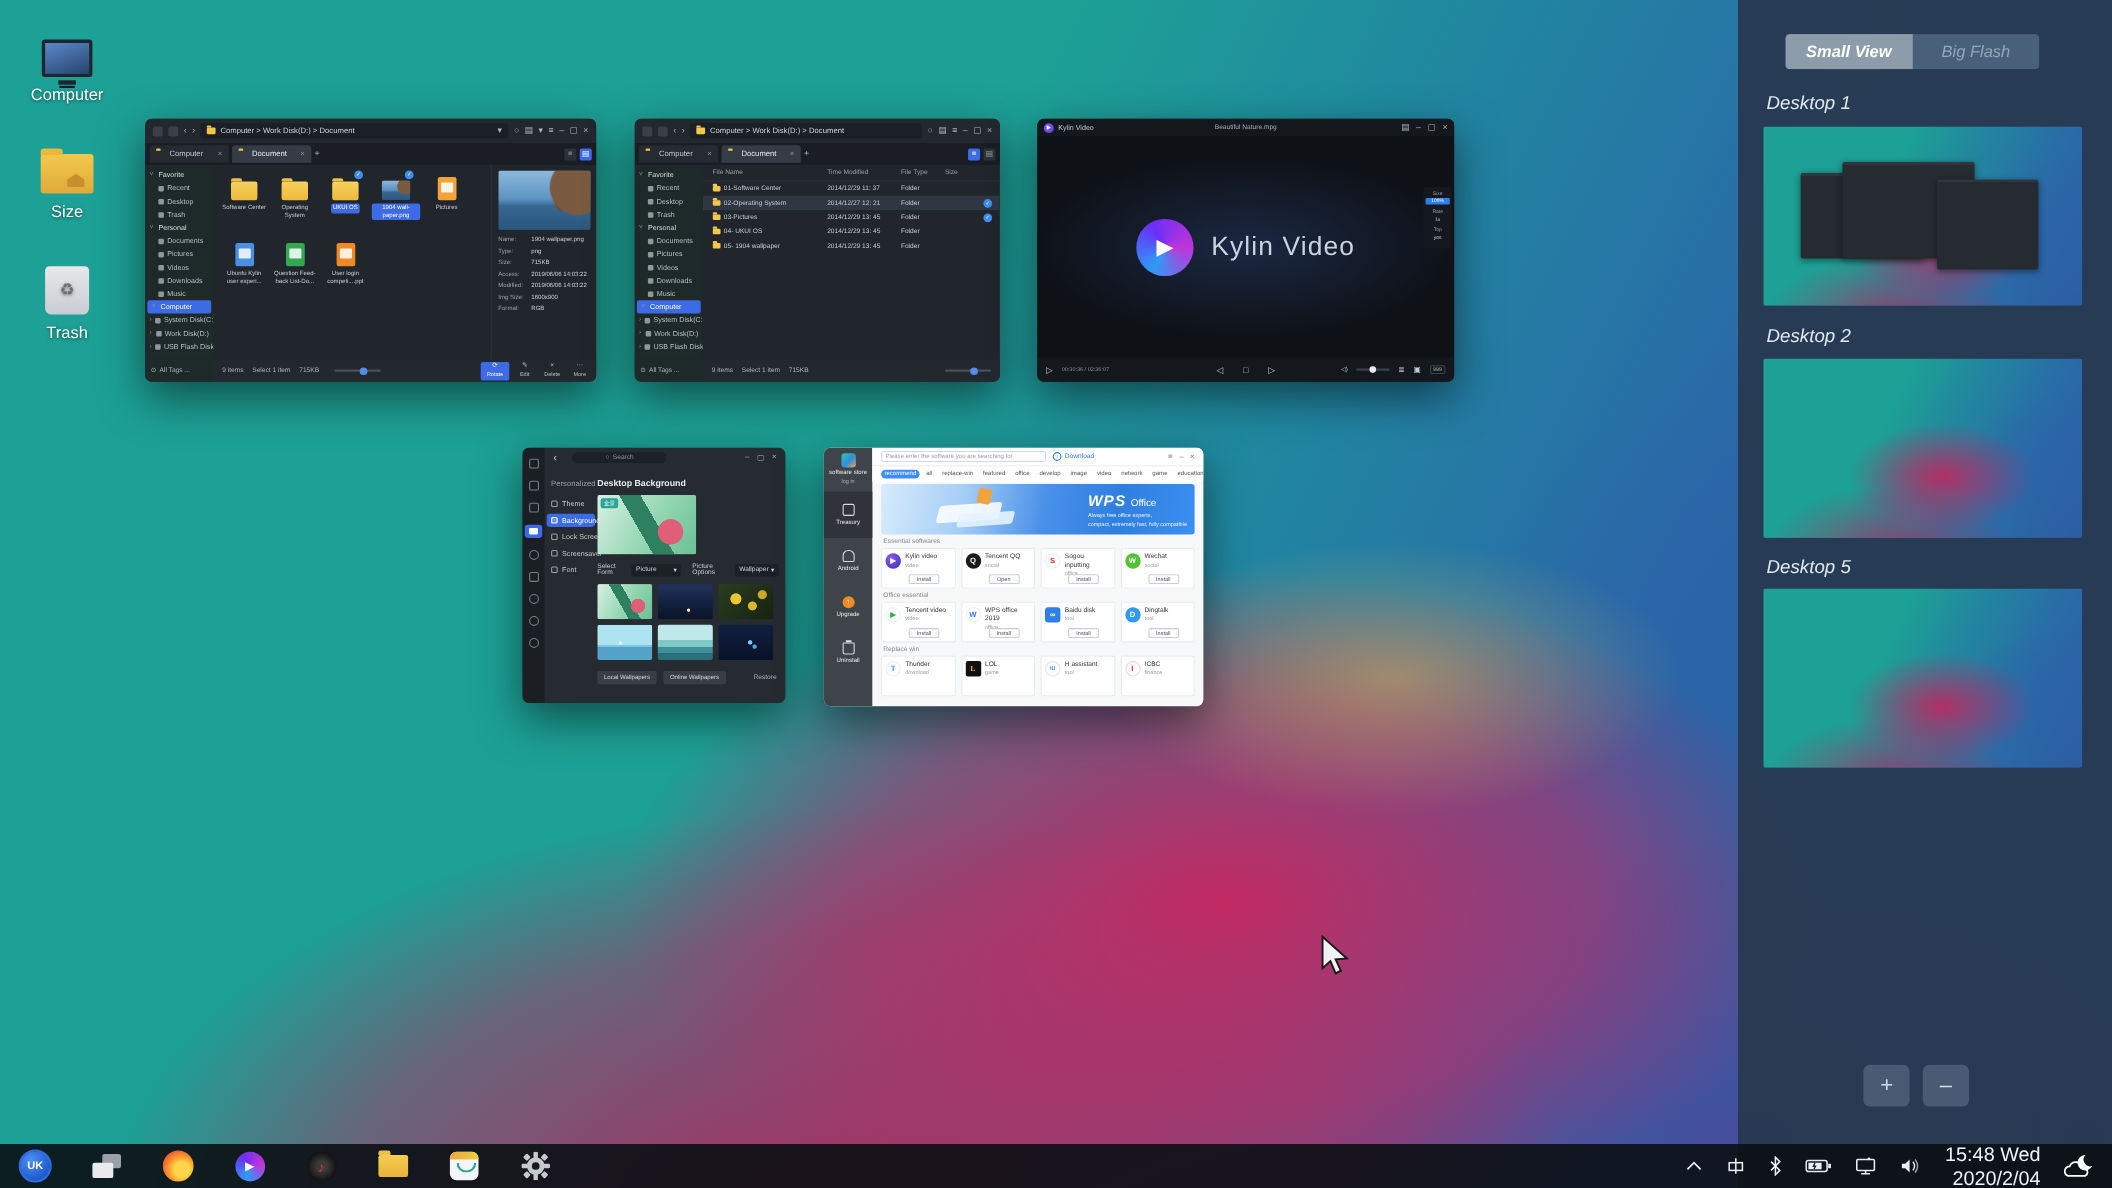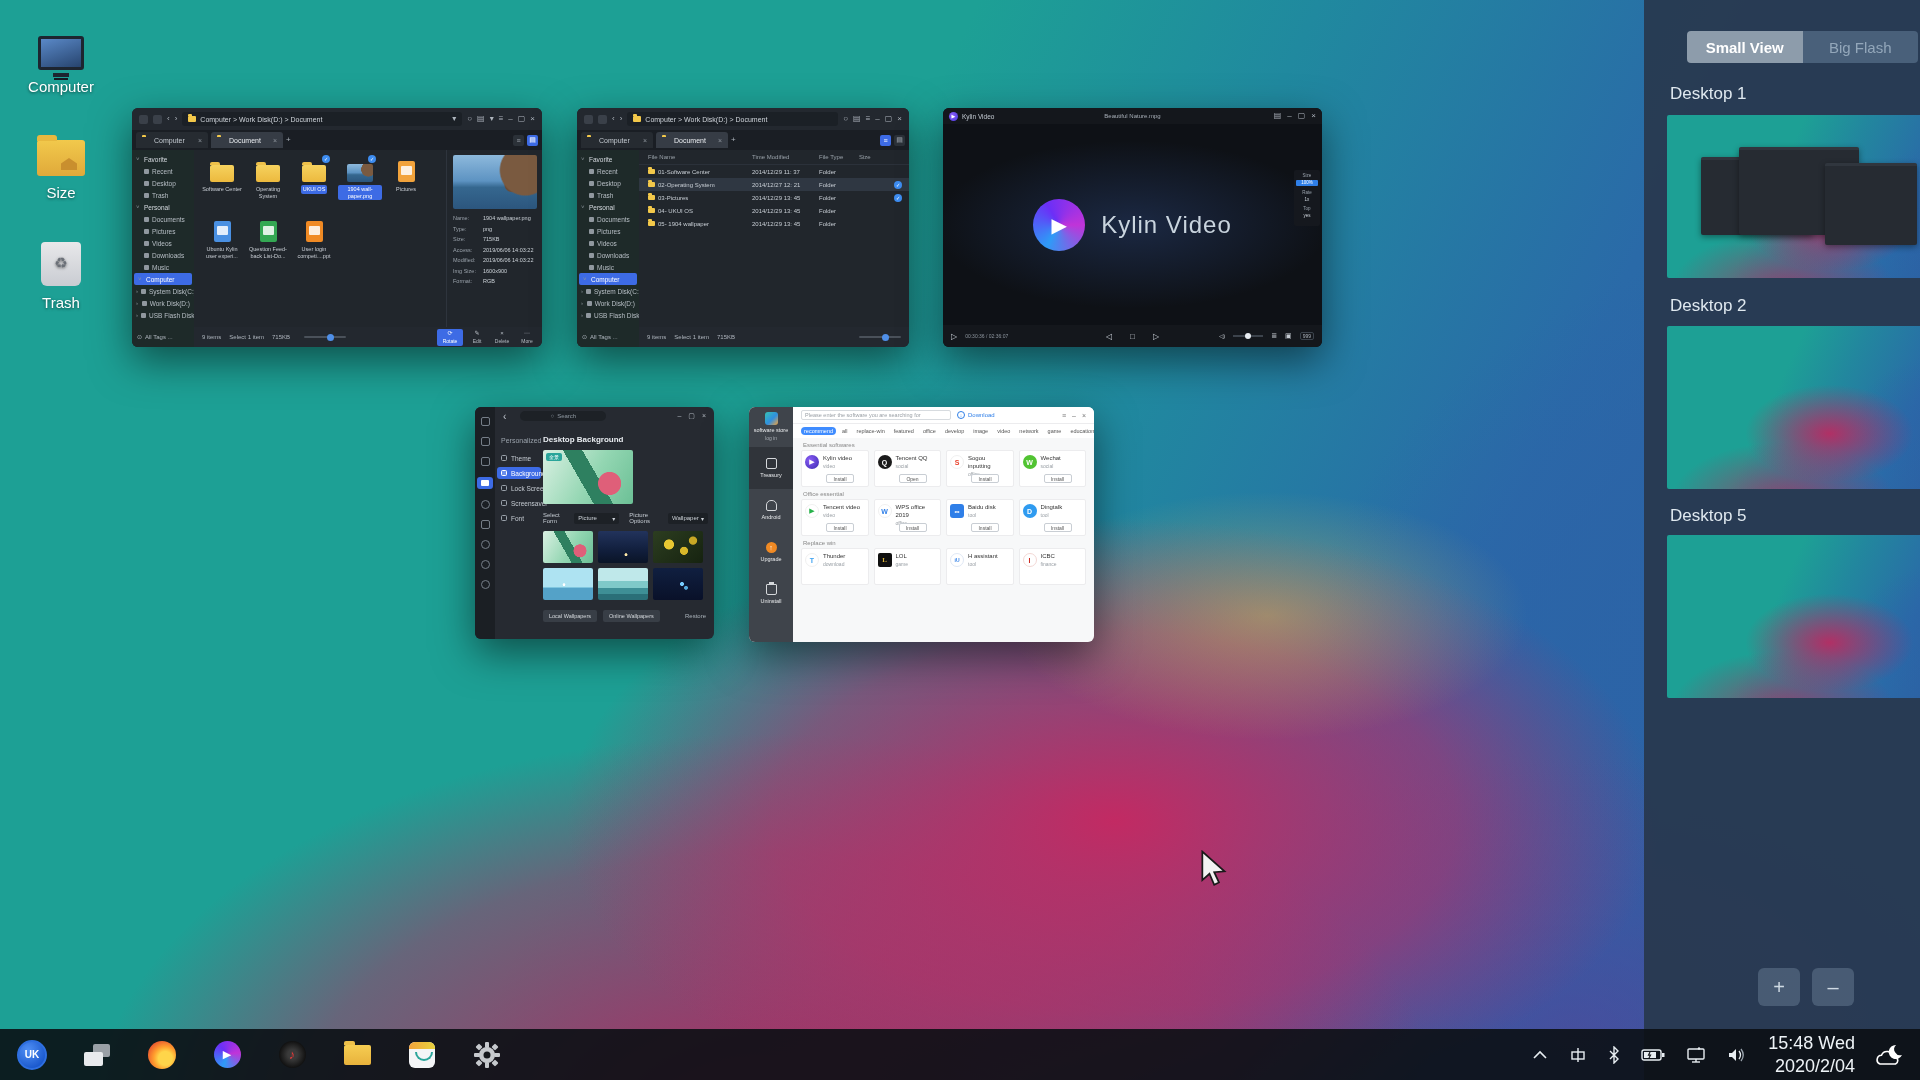--- a/index.html
+++ b/index.html
@@ -198,36 +198,36 @@
   .ic-ding{background:#2f9bf0;}
   .ic-thunder{background:#fff;border:1px solid #f0f0f0;color:#3aa0f0;}
   .ic-lol{background:#101010;border-radius:2px;color:#d8b23a;font-family:"Liberation Serif",serif;}
   .ic-h{background:#fff;border:1px solid #dfe8f5;color:#2f7fe8;font-size:5px;}
   .ic-icbc{background:#fff;border:1px solid #f3d8d5;color:#cc2a21;}
   .cinfo{font-size:6px;color:#333;line-height:1.3;}
   .ccat{font-size:5px;color:#9aa0a6;}
   .cbtn{position:absolute;left:24px;bottom:3px;width:28px;height:9px;border:1px solid #c9ced4;border-radius:2px;font-size:5px;color:#555;display:flex;align-items:center;justify-content:center;background:#fff;}
   .cbtn:empty{display:none;}
   
-  .wsp{position:absolute;right:0;top:0;bottom:0;width:276px;background:rgba(40,56,78,.93);}
+  .wsp{position:absolute;right:0;top:0;bottom:0;width:340px;background:rgba(40,56,78,.93);font-style:italic;}
   .toggle{position:absolute;left:43px;top:31px;width:231px;height:32px;border-radius:4px;overflow:hidden;display:flex;}
   .tghalf{flex:1;display:flex;align-items:center;justify-content:center;font-size:15px;}
   .tghalf.on{background:#8d9cab;color:#fff;font-weight:bold;}
   .tghalf.off{background:#49607a;color:#93a7ba;}
   .dlabel{position:absolute;left:26px;font-size:17px;color:#dfe8ef;}
   .dthumb{position:absolute;left:23px;width:290px;height:163px;border-radius:2px;overflow:hidden;}
   .mini-wall{background:
       radial-gradient(ellipse 120px 70px at 56% 66%, rgba(192,39,95,.9), transparent 70%),
       radial-gradient(ellipse 150px 80px at 40% 108%, rgba(176,43,96,.75), transparent 75%),
       radial-gradient(ellipse 140px 90px at 102% 60%, rgba(44,99,167,.85), transparent 80%),
       linear-gradient(115deg,#1da095 0%,#1da095 38%,#22879e 55%,#2a6aa8 78%,#2d5ba1 100%);}
   .twin{position:absolute;background:#262b32;border-radius:2px;box-shadow:0 2px 6px rgba(0,0,0,.4);border-top:3px solid #30363e;}
   .pmbtn{position:absolute;width:42px;height:38px;background:rgba(110,132,155,.45);border-radius:6px;color:#cfdae4;font-size:20px;display:flex;align-items:center;justify-content:center;}
   
-  .taskbar{position:absolute;left:0;right:0;bottom:0;height:51px;background:rgba(11,15,20,.9);display:flex;}
+  .taskbar{position:absolute;left:0;right:0;bottom:0;height:40px;background:rgba(11,15,20,.9);display:flex;}
   .tapps{display:flex;align-items:center;gap:35px;padding-left:17px;}
   .ticon{width:30px;height:30px;display:flex;align-items:center;justify-content:center;flex:0 0 auto;}
   .tk-uk{width:30px;height:30px;border-radius:50%;background:radial-gradient(circle at 35% 30%,#4f8ff5,#0a47c0);border:2px solid #2e6fe0;color:#fff;font-size:10px;font-weight:bold;display:flex;align-items:center;justify-content:center;}
   .tk-tv{position:relative;width:26px;height:22px;}
   .tk-tv:before{content:"";position:absolute;right:0;top:0;width:17px;height:13px;background:#9aa0a6;border-radius:2px;}
   .tk-tv:after{content:"";position:absolute;left:0;bottom:0;width:19px;height:14px;background:#e8eaed;border-radius:2px;}
   .tk-ff{width:28px;height:28px;border-radius:50%;background:radial-gradient(circle at 62% 62%,#ffd54a 0 28%,#ff9d2e 48%,#e8552e 78%,#c03a8a 100%);}
   .tk-kv{width:27px;height:27px;border-radius:50%;background:conic-gradient(from 200deg,#2e9bf7,#6b2ff7,#c034d8,#2e9bf7);color:#fff;font-size:11px;display:flex;align-items:center;justify-content:center;}
   .tk-mu{width:27px;height:27px;border-radius:50%;background:radial-gradient(circle at 50% 50%,#3a3a3a 0 25%,#111 70%);color:#e03a3a;font-size:13px;display:flex;align-items:center;justify-content:center;}
   .tk-fi{width:27px;height:20px;background:linear-gradient(180deg,#f6cd52,#e8b23c);border-radius:2px;position:relative;}
@@ -869,20 +869,36 @@
         <span class="sttab">replace-win</span>
         <span class="sttab">featured</span>
         <span class="sttab">office</span>
         <span class="sttab">develop</span>
         <span class="sttab">image</span>
         <span class="sttab">video</span>
         <span class="sttab">network</span>
         <span class="sttab">game</span>
         <span class="sttab">education</span>
       </div>
+    <div class="banner">
+      <span class="bshape1"></span>
+      <span class="bshape2"></span>
+      <span class="bkite"></span>
+      <span class="bwps">
+        <span class="wpsline">
+          <span class="w1">WPS</span>
+          <span class="w2">Office</span>
+        </span>
+      </span>
+
+      <span class="btag">
+        <span>Always free office experts,</span><br>
+        <span>compact,  extremely fast,  fully compatible</span>
+      </span>
+    </div>
     <div class="sechdr">Essential softwares</div>
     <div class="cards">
 
     <div class="card">
         <span class="cico ic-kylin">▶</span>
         <span class="cinfo">
           <span>Kylin video</span><br>
           <span class="ccat">video</span>
         </span>
         <span class="cbtn">Install</span>

